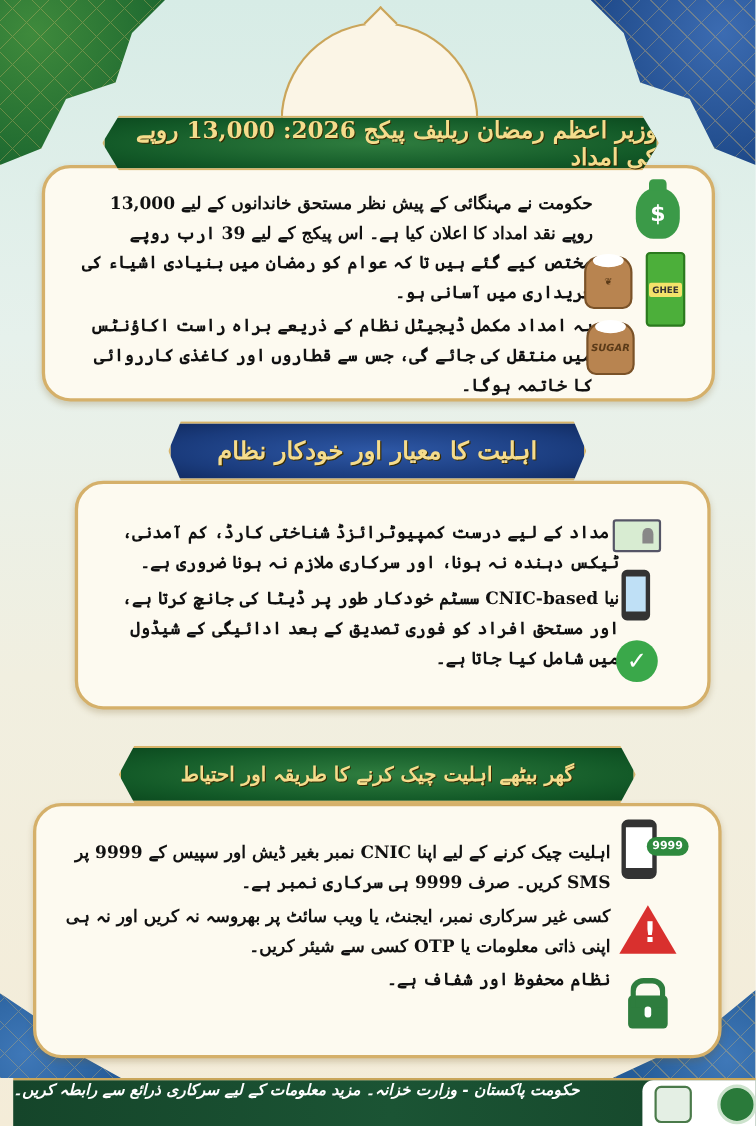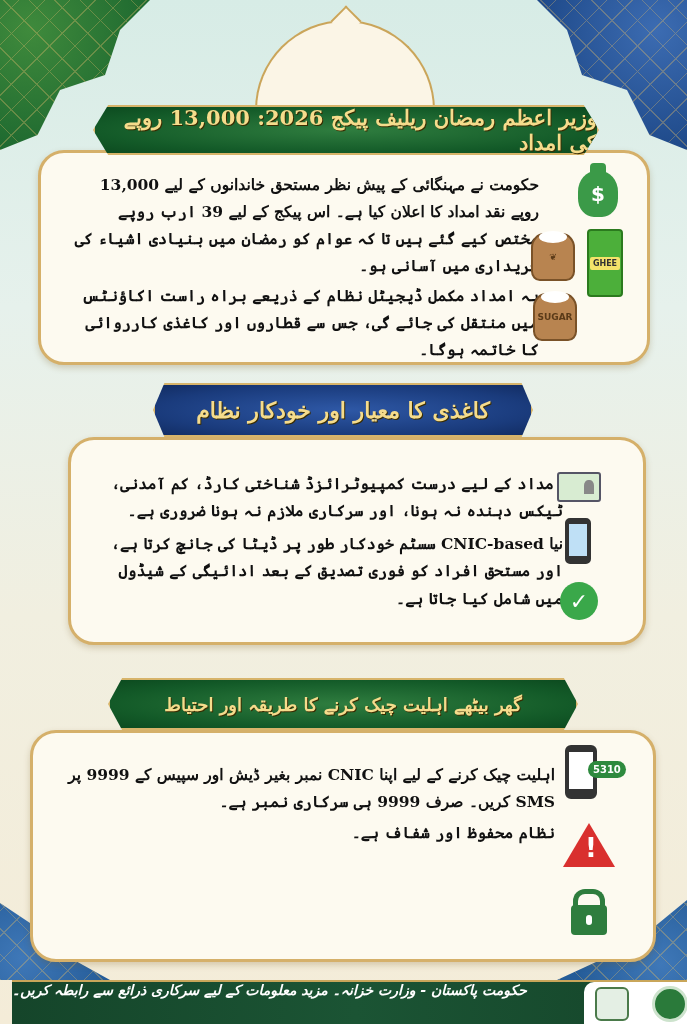--- a/index.html
+++ b/index.html
@@ -104,46 +104,47 @@
   </div>
   <div class="icon money-bag" style="left:537px; top:18px;">
       <span>$</span>
     </div>
   <div class="icon can" style="left:546px; top:76px;">
       <span>GHEE</span>
     </div>
   <div class="icon sack" style="left:490px; top:80px;">
       <span>❦</span>
     </div>
-  <div class="icon sack" style="left:492px; top:140px;">
+  <div class="icon sack" style="left:492px; top:140px;font-style:italic;">
       <span>SUGAR</span>
     </div>
 </div>
 <div class="banner banner-green b1">وزیر اعظم رمضان ریلیف پیکج 2026: 13,000 روپے کی امداد</div>
 
 <div class="card c2">
   <div class="text">
     <p class="para" style="margin-bottom:6px;">امداد کے لیے درست کمپیوٹرائزڈ شناختی کارڈ، کم آمدنی، ٹیکس دہندہ نہ ہونا، اور سرکاری ملازم نہ ہونا ضروری ہے۔</p>
     <p class="para">نیا CNIC-based سسٹم خودکار طور پر ڈیٹا کی جانچ کرتا ہے، اور مستحق افراد کو فوری تصدیق کے بعد ادائیگی کے شیڈول میں شامل کیا جاتا ہے۔</p>
   </div>
   <div class="icon id-card" style="left:486px; top:32px;"></div>
   <div class="icon phone" style="left:494px; top:78px;"></div>
   <div class="icon check" style="left:489px; top:142px;">
       <span>✓</span>
     </div>
 </div>
-<div class="banner banner-blue b2">کاغذی کا معیار اور خودکار نظام</div>
+<div class="banner banner-blue b2">اہلیت کا معیار اور خودکار نظام</div>
 
 <div class="card c3">
   <div class="text">
     <p class="para" style="margin-bottom:4px;margin-top:16px;">اہلیت چیک کرنے کے لیے اپنا CNIC نمبر بغیر ڈیش اور سپیس کے 9999 پر SMS کریں۔ صرف 9999 ہی سرکاری نمبر ہے۔</p>
+    <p class="para">کسی غیر سرکاری نمبر، ایجنٹ، یا ویب سائٹ پر بھروسہ نہ کریں اور نہ ہی اپنی ذاتی معلومات یا OTP کسی سے شیئر کریں۔</p>
     <p class="para">نظام محفوظ اور شفاف ہے۔</p>
   </div>
   <div class="icon phone-sms" style="left:532px; top:12px;"></div>
-  <div class="sms-bubble" style="left:555px; top:28px;">5310</div>
+  <div class="sms-bubble" style="left:555px; top:28px;">9999</div>
   <div class="icon warn" style="left:530px; top:90px;">
       <span>!</span>
     </div>
   <div class="icon lock" style="left:538px; top:172px;"></div>
 </div>
 <div class="banner banner-green b3">گھر بیٹھے اہلیت چیک کرنے کا طریقہ اور احتیاط</div>
 
 <div class="footer">
   <div class="logos">
     <div class="logo-seal"></div>

